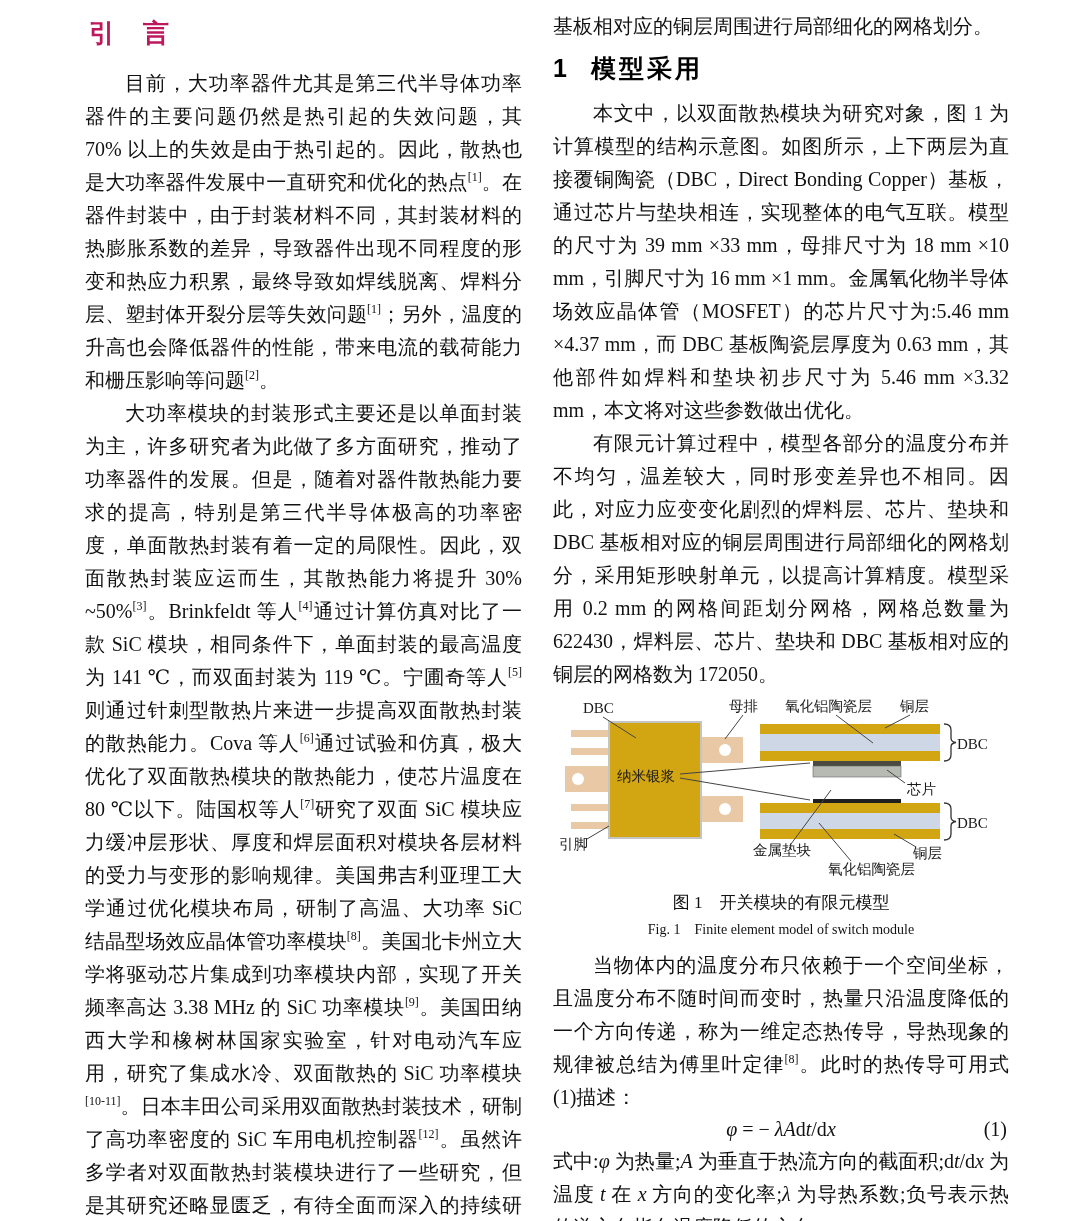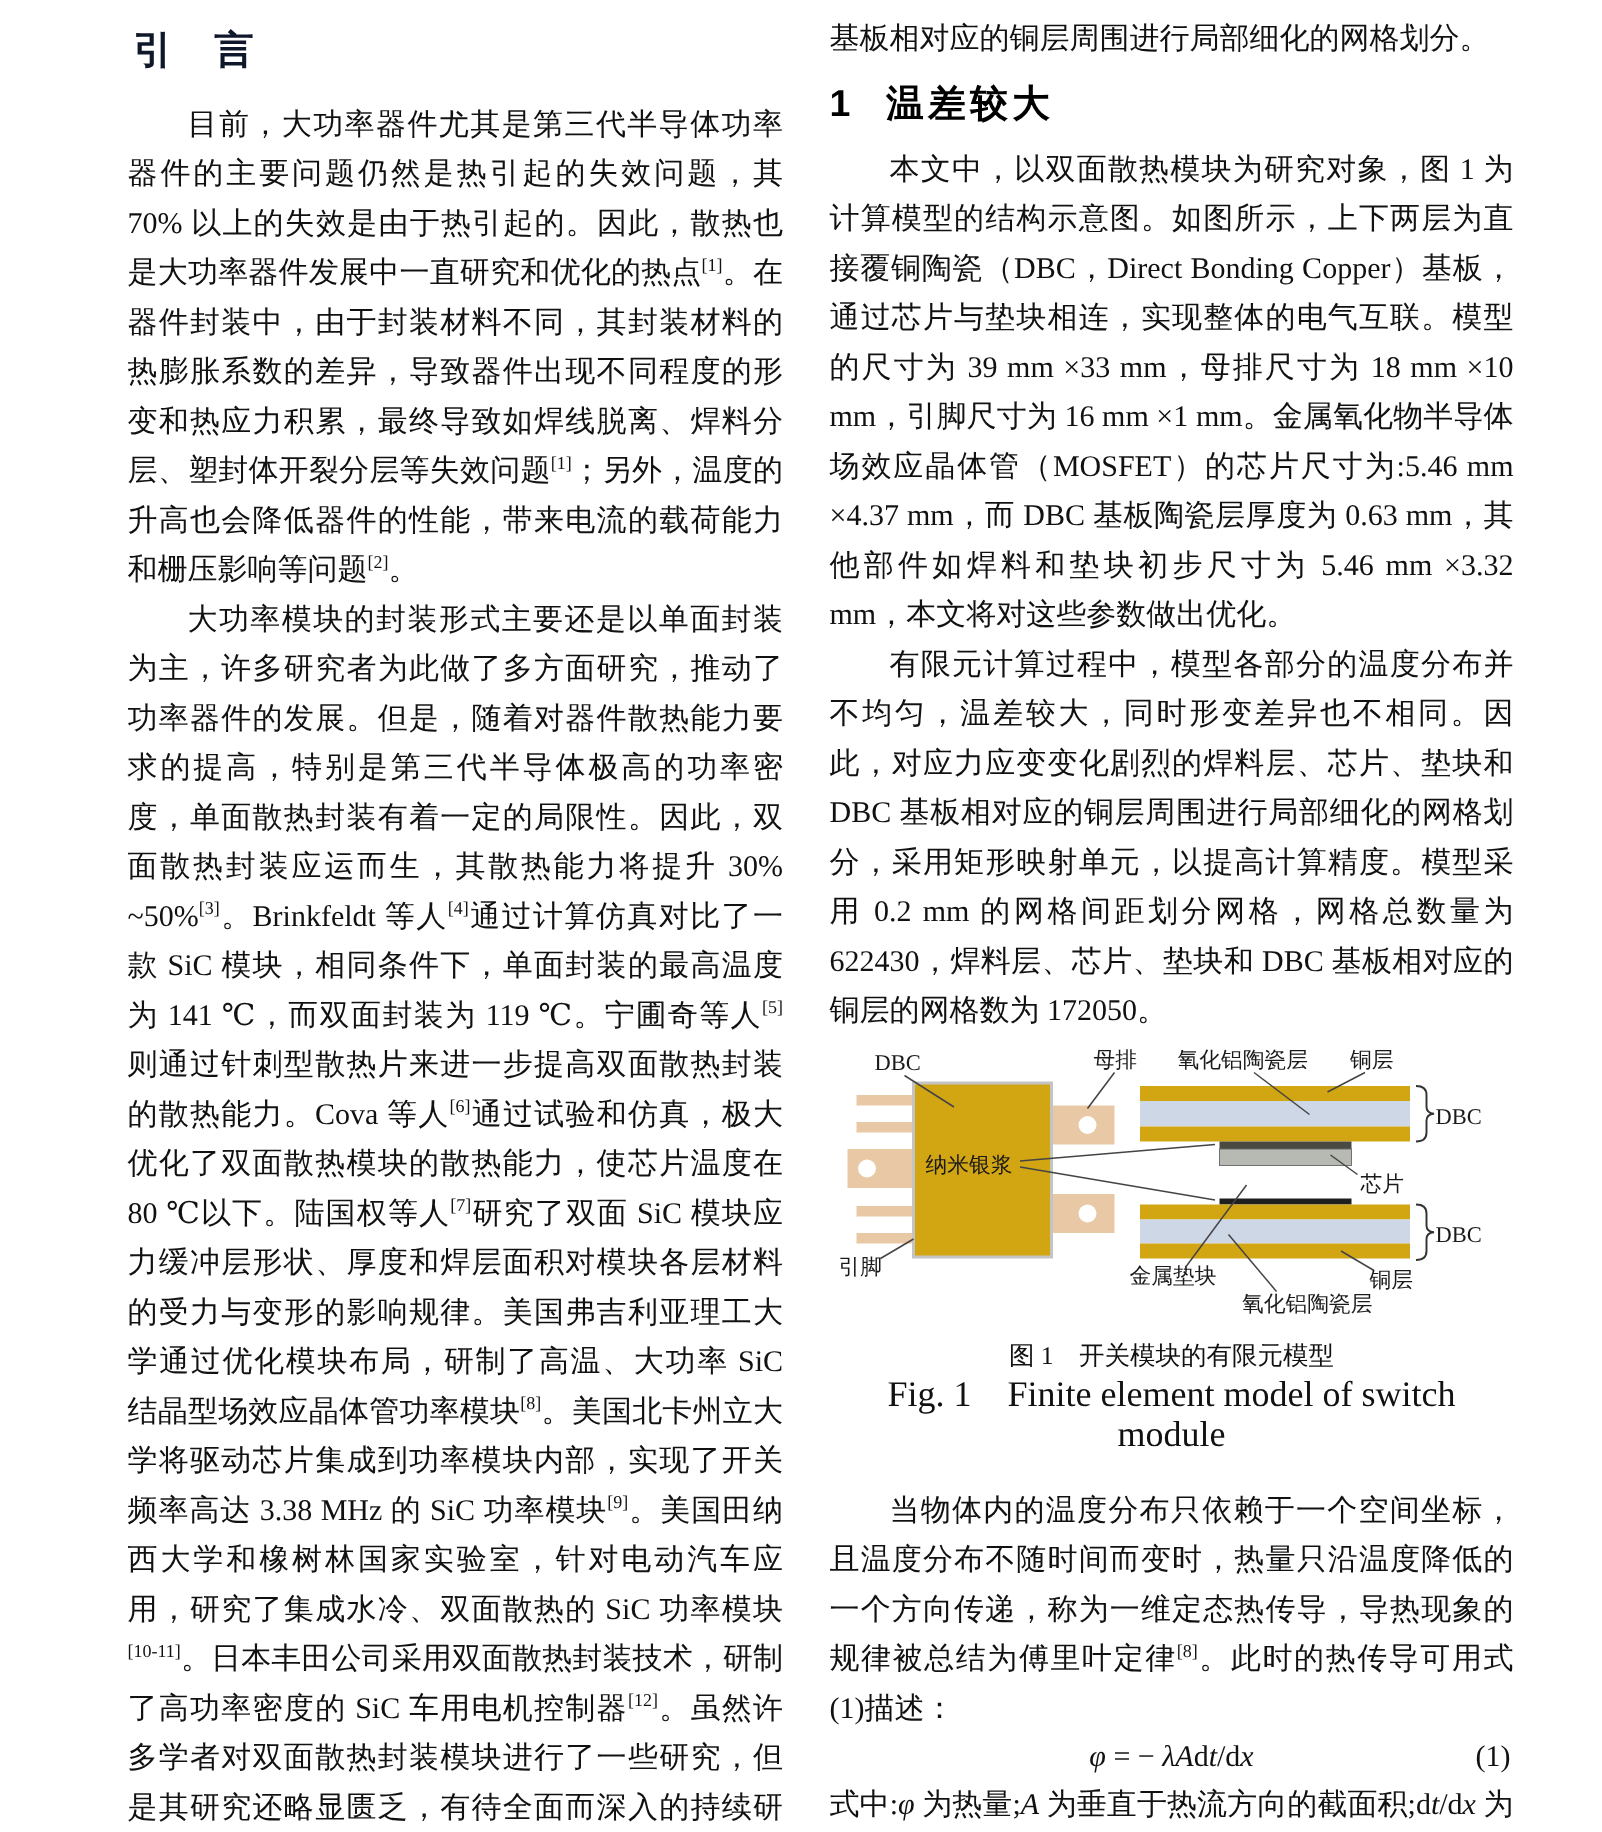--- a/index.html
+++ b/index.html
@@ -2,32 +2,32 @@
 <html><head>
 <meta charset="utf-8">
 <style>
   html,body{margin:0;padding:0;background:#ffffff;}
   .page{position:relative;width:1068px;height:1221px;background:#ffffff;overflow:hidden;
         font-family:"Liberation Serif","DejaVu Serif",serif;color:#111;}
   .col{position:absolute;}
   .col-left{left:85px;top:14px;width:437px;}
   .col-right{left:553px;top:10px;width:456px;}
   h1.intro-heading{font-family:"Liberation Sans","DejaVu Sans",sans-serif;
-        font-size:26px;font-weight:700;margin:2px 0 16px 4px;letter-spacing:1px;color:#0f172a;}
+        font-size:26px;font-weight:700;margin:2px 0 16px 4px;letter-spacing:1px;color:#be185d;}
   h2.sec-heading{font-family:"Liberation Sans","DejaVu Sans",sans-serif;
         font-size:25px;font-weight:700;margin:9px 0 12px 0;color:#000;}
   h2.sec-heading .secnum{margin-right:24px;}
   h2.sec-heading .sectitle{letter-spacing:3px;}
   p.para{margin:0;font-size:20px;line-height:33px;text-align:justify;text-indent:2em;}
   p.noindent{text-indent:0;}
   sup{font-size:12px;line-height:0;}
   .rich i,.equation i{font-style:italic;}
   .figure-block{margin:6px 0 2px 0;}
   .fig-caption-zh{text-align:center;font-size:17px;line-height:27px;margin-top:2px;}
-  .fig-caption-en{text-align:center;font-size:24px;line-height:27px;margin-bottom:20px;}
+  .fig-caption-en{text-align:center;font-size:14px;line-height:27px;margin-bottom:6px;}
   .equation{position:relative;font-size:20px;line-height:29px;text-align:center;margin:1px 0;}
   .equation .eq-num{position:absolute;right:2px;top:0;font-style:normal;}
   svg text{font-family:"Liberation Serif","DejaVu Serif",serif;font-size:14.5px;fill:#1a1a1a;}
   svg text.latin{font-size:15px;}
 </style>
 </head>
 <body>
 
 <div class="page">
 
@@ -35,21 +35,21 @@
     <h1 class="intro-heading">引　言</h1>
     <p class="para rich">目前，大功率器件尤其是第三代半导体功率器件的主要问题仍然是热引起的失效问题，其 70% 以上的失效是由于热引起的。因此，散热也是大功率器件发展中一直研究和优化的热点<sup>[1]</sup>。在器件封装中，由于封装材料不同，其封装材料的热膨胀系数的差异，导致器件出现不同程度的形变和热应力积累，最终导致如焊线脱离、焊料分层、塑封体开裂分层等失效问题<sup>[1]</sup>；另外，温度的升高也会降低器件的性能，带来电流的载荷能力和栅压影响等问题<sup>[2]</sup>。</p>
     <p class="para rich">大功率模块的封装形式主要还是以单面封装为主，许多研究者为此做了多方面研究，推动了功率器件的发展。但是，随着对器件散热能力要求的提高，特别是第三代半导体极高的功率密度，单面散热封装有着一定的局限性。因此，双面散热封装应运而生，其散热能力将提升 30% ~50%<sup>[3]</sup>。Brinkfeldt 等人<sup>[4]</sup>通过计算仿真对比了一款 SiC 模块，相同条件下，单面封装的最高温度为 141 ℃，而双面封装为 119 ℃。宁圃奇等人<sup>[5]</sup>则通过针刺型散热片来进一步提高双面散热封装的散热能力。Cova 等人<sup>[6]</sup>通过试验和仿真，极大优化了双面散热模块的散热能力，使芯片温度在 80 ℃以下。陆国权等人<sup>[7]</sup>研究了双面 SiC 模块应力缓冲层形状、厚度和焊层面积对模块各层材料的受力与变形的影响规律。美国弗吉利亚理工大学通过优化模块布局，研制了高温、大功率 SiC 结晶型场效应晶体管功率模块<sup>[8]</sup>。美国北卡州立大学将驱动芯片集成到功率模块内部，实现了开关频率高达 3.38 MHz 的 SiC 功率模块<sup>[9]</sup>。美国田纳西大学和橡树林国家实验室，针对电动汽车应用，研究了集成水冷、双面散热的 SiC 功率模块<sup>[10-11]</sup>。日本丰田公司采用双面散热封装技术，研制了高功率密度的 SiC 车用电机控制器<sup>[12]</sup>。虽然许多学者对双面散热封装模块进行了一些研究，但是其研究还略显匮乏，有待全面而深入的持续研究。而在散热特性的研究上，仿真计算无疑拥有着较大的经济和时间成本优势。</p>
 
   </div>
 
   <div class="col col-right">
     <p class="para noindent">基板相对应的铜层周围进行局部细化的网格划分。</p>
 
     <h2 class="sec-heading">
-      <span class="secnum">1</span><span class="sectitle">温差较大</span>
+      <span class="secnum">1</span><span class="sectitle">模型采用</span>
     </h2>
 
     <p class="para">本文中，以双面散热模块为研究对象，图 1 为计算模型的结构示意图。如图所示，上下两层为直接覆铜陶瓷（DBC，Direct Bonding Copper）基板，通过芯片与垫块相连，实现整体的电气互联。模型的尺寸为 39 mm ×33 mm，母排尺寸为 18 mm ×10 mm，引脚尺寸为 16 mm ×1 mm。金属氧化物半导体场效应晶体管（MOSFET）的芯片尺寸为:5.46 mm ×4.37 mm，而 DBC 基板陶瓷层厚度为 0.63 mm，其他部件如焊料和垫块初步尺寸为 5.46 mm ×3.32 mm，本文将对这些参数做出优化。</p>
     <p class="para">有限元计算过程中，模型各部分的温度分布并不均匀，温差较大，同时形变差异也不相同。因此，对应力应变变化剧烈的焊料层、芯片、垫块和 DBC 基板相对应的铜层周围进行局部细化的网格划分，采用矩形映射单元，以提高计算精度。模型采用 0.2 mm 的网格间距划分网格，网格总数量为 622430，焊料层、芯片、垫块和 DBC 基板相对应的铜层的网格数为 172050。</p>
 
     <div class="figure-block">
       <svg width="456" height="186" viewBox="0 0 456 186">
 
         <rect x="18" y="33" width="38" height="7" fill="#e9c9a5"></rect>
         <rect x="18" y="51" width="38" height="7" fill="#e9c9a5"></rect>

